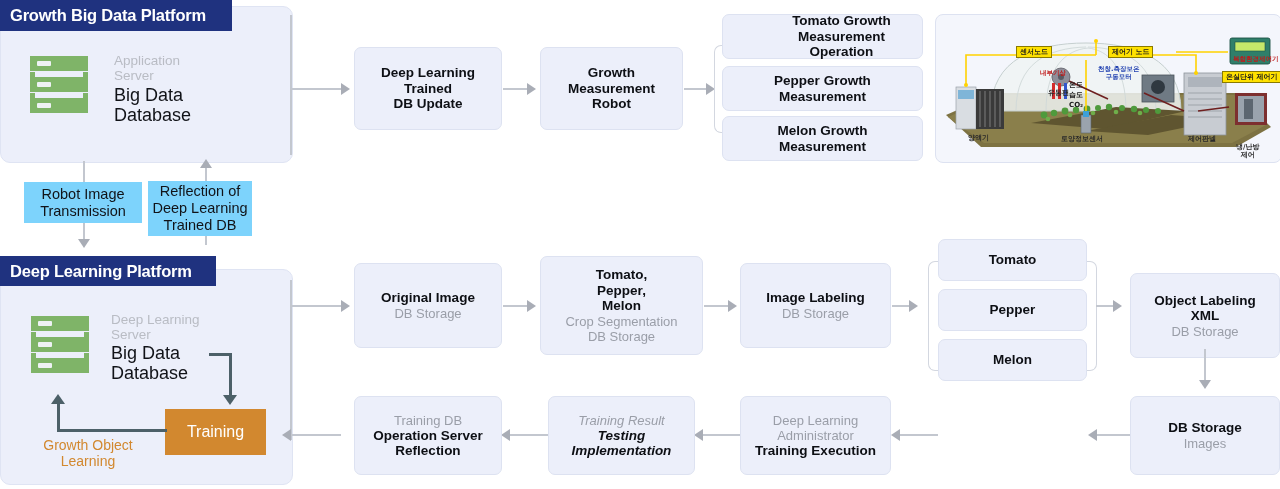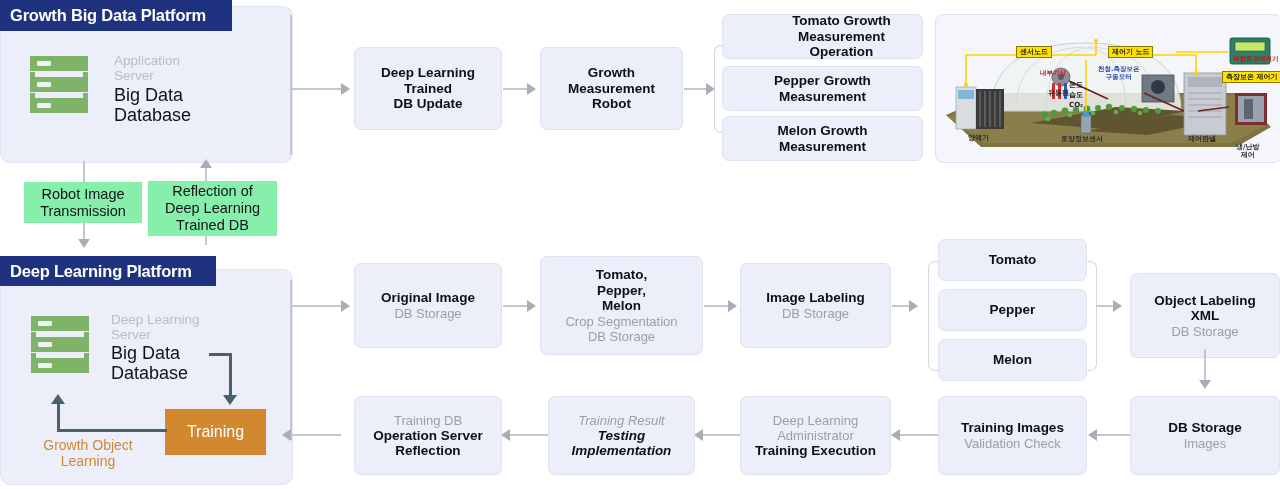--- a/index.html
+++ b/index.html
@@ -89,21 +89,21 @@
     color:#9a9ea8;
     font-weight:normal;
     font-size:13px;
     line-height:15px;
     white-space:pre-line;
   }
 
   
   .note{
     position:absolute;
-    background:#86efac;
+    background:#7dd3fc;
     color:#111318;
     font-size:14.5px;
     line-height:17px;
     text-align:center;
     display:flex;align-items:center;justify-content:center;
     white-space:pre-line;
     box-sizing:border-box;
   }
 
   
@@ -336,21 +336,21 @@
 
       <g>
         <rect x="116" y="68" width="3" height="16" fill="#d32b2b"></rect>
         <rect x="122" y="68" width="3" height="16" fill="#d32b2b"></rect>
         <rect x="128" y="68" width="3" height="16" fill="#3355cc"></rect>
       </g>
     </svg>
 
     <div class="kr kr-yellow" style="left:80px;top:31px;">센서노드</div>
     <div class="kr kr-yellow" style="left:172px;top:31px;">제어기 노드</div>
-    <div class="kr kr-yellow" style="left:286px;top:56px;">측장보온 제어기</div>
+    <div class="kr kr-yellow" style="left:286px;top:56px;">온실단위 제어기</div>
     <div class="kr kr-red" style="left:297px;top:41px;">복합환경제어기</div>
     <div class="kr kr-red" style="left:104px;top:55px;">내부기상</div>
     <div class="kr kr-dark" style="left:133px;top:66px;">온도</div>
     <div class="kr kr-dark" style="left:133px;top:76px;">습도</div>
     <div class="kr kr-dark" style="left:133px;top:86px;">CO₂</div>
     <div class="kr kr-blue" style="left:162px;top:51px;text-align:center;white-space:pre-line;">천창.측장보온
 구동모터</div>
     <div class="kr kr-plain" style="left:112px;top:74px;">유동팬</div>
     <div class="kr kr-plain" style="left:32px;top:119px;">양액기</div>
     <div class="kr kr-plain" style="left:125px;top:120px;">토양정보센서</div>
@@ -361,21 +361,21 @@
 
   <div class="ln lnv" style="left:83px;top:161px;height:80px;"></div>
   <div class="arw arw-d" style="left:78px;top:239px;"></div>
   <div class="note" style="left:24px;top:182px;width:118px;height:41px;">
     <span>Robot Image
 Transmission</span>
   </div>
 
   <div class="ln lnv" style="left:205px;top:163px;height:82px;"></div>
   <div class="arw arw-u" style="left:200px;top:159px;"></div>
-  <div class="note" style="left:148px;top:181px;width:129px;height:55px;">
+  <div class="note" style="left:148px;top:181px;width:104px;height:55px;">
     <span>Reflection of
 Deep Learning
 Trained DB</span>
   </div>
 
   <div class="panel" style="left:0px;top:269px;width:291px;height:214px;"></div>
   <div class="panel-header" style="left:0px;top:256px;width:216px;height:30px;">
     <span>Deep Learning Platform</span>
   </div>
 
@@ -465,24 +465,20 @@
   <div class="ln lnv" style="left:1204px;top:349px;height:33px;"></div>
   <div class="arw arw-d" style="left:1199px;top:380px;"></div>
 
   <div class="fbox" style="left:1130px;top:396px;width:150px;height:79px;">
     <div class="strong">DB Storage</div>
     <div class="light">Images</div>
   </div>
   <div class="ln lnh" style="left:1097px;top:434px;width:33px;"></div>
   <div class="arw arw-l" style="left:1088px;top:429px;"></div>
 
-  <div class="fbox" style="left:938px;top:396px;width:149px;height:79px;">
-    <div class="strong">Training Images</div>
-    <div class="light">Validation Check</div>
-  </div>
   <div class="ln lnh" style="left:900px;top:434px;width:38px;"></div>
   <div class="arw arw-l" style="left:891px;top:429px;"></div>
 
   <div class="fbox" style="left:740px;top:396px;width:151px;height:79px;">
     <div class="light">Deep Learning
 Administrator</div>
     <div class="strong">Training Execution</div>
   </div>
   <div class="ln lnh" style="left:703px;top:434px;width:37px;"></div>
   <div class="arw arw-l" style="left:694px;top:429px;"></div>

